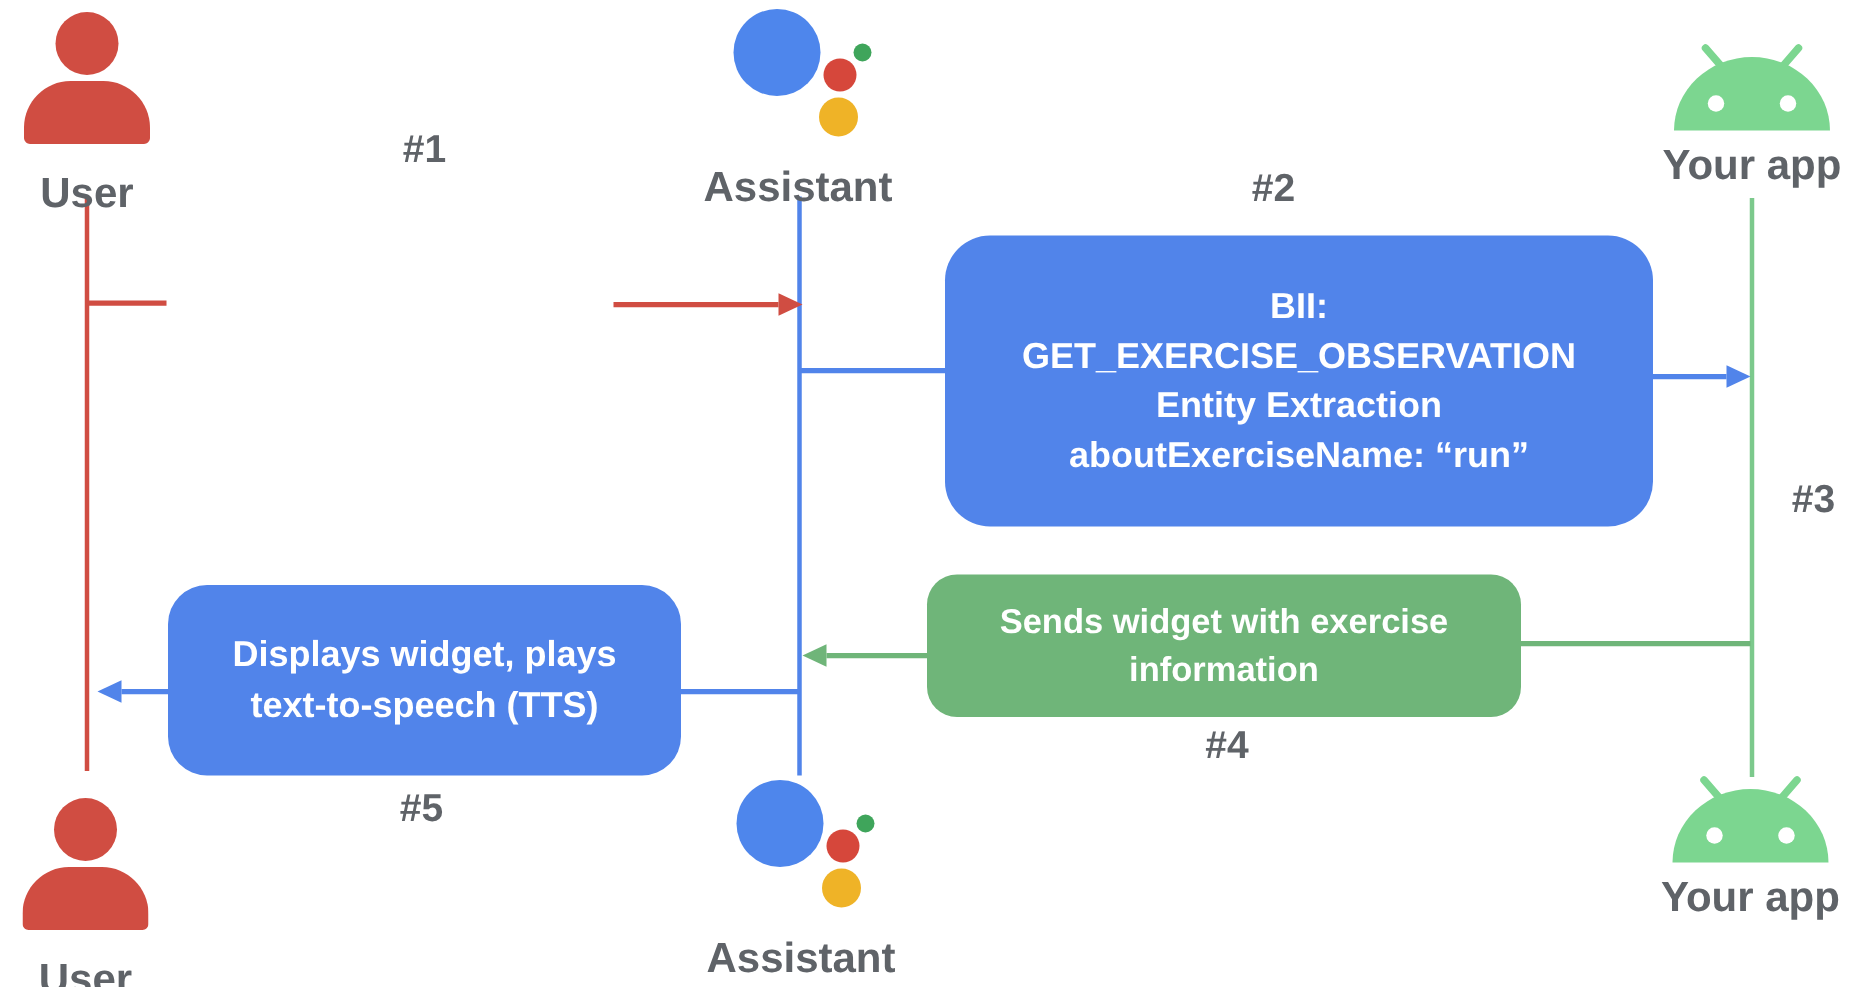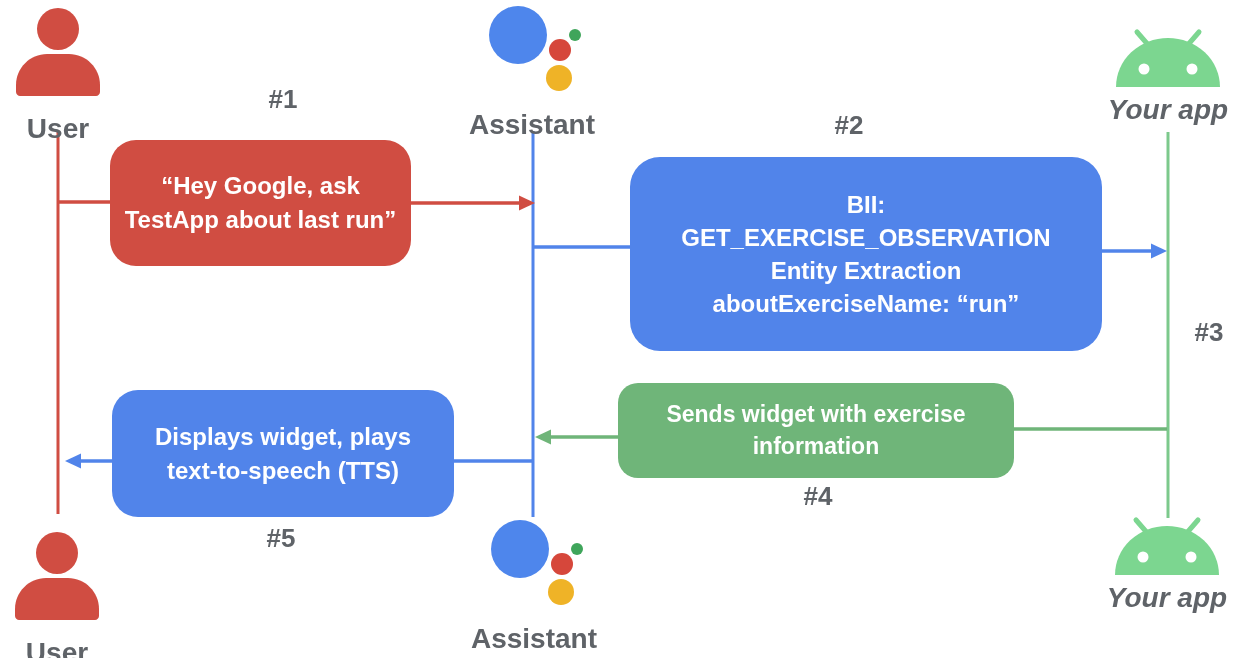--- a/index.html
+++ b/index.html
@@ -36,21 +36,21 @@
 
   .actor{position:absolute;z-index:2;width:130px;display:flex;flex-direction:column;align-items:center;}
   .actor svg{display:block;}
   .actor-label{color:var(--label-gray);font-size:28px;font-weight:bold;line-height:1.1;margin-top:18px;white-space:nowrap;}
   #user-top{left:-7px;top:8px;}
   #assistant-top{left:467px;top:4px;}
   #app-top{left:1103px;top:28px;}
   #user-bottom{left:-8px;top:532px;}
   #assistant-bottom{left:469px;top:518px;}
   #app-bottom{left:1102px;top:516px;}
-  #app-top .actor-label,#app-bottom .actor-label{margin-top:5px;font-style:italic;}
+  #app-top .actor-label,#app-bottom .actor-label{margin-top:5px;}
 
   .user-fill{fill:var(--user-red);}
   .bot-blue{fill:var(--assistant-logo-blue);}
   .bot-red{fill:var(--assistant-logo-red);}
   .bot-yellow{fill:var(--assistant-logo-yellow);}
   .bot-green{fill:var(--assistant-logo-green);}
   .droid-fill{fill:var(--android-green);}
   .droid-stroke{stroke:var(--android-green);stroke-width:5;stroke-linecap:round;}
   .droid-eye{fill:#ffffff;}
 </style>
@@ -88,22 +88,20 @@
       <polygon class="head-green" points="551,429.5 535,437 551,444.5"></polygon>
     </g>
 
     <g>
       <line class="msgline line-blue" x1="533" y1="461" x2="454" y2="461"></line>
       <line class="msgline line-blue" x1="113" y1="461" x2="81" y2="461"></line>
       <polygon class="head-blue" points="81,453.5 65,461 81,468.5"></polygon>
     </g>
   </svg>
 
-  <div id="box1" class="msgbox box-red">“Hey Google, ask
-TestApp about last run”</div>
   <div id="box2" class="msgbox box-blue">BII:
 GET_EXERCISE_OBSERVATION
 Entity Extraction
 aboutExerciseName: “run”</div>
   <div id="box4" class="msgbox box-green">Sends widget with exercise
 information</div>
   <div id="box5" class="msgbox box-blue">Displays widget, plays
 text-to-speech (TTS)</div>
 
   <div id="step1" class="stepnum">#1</div>

